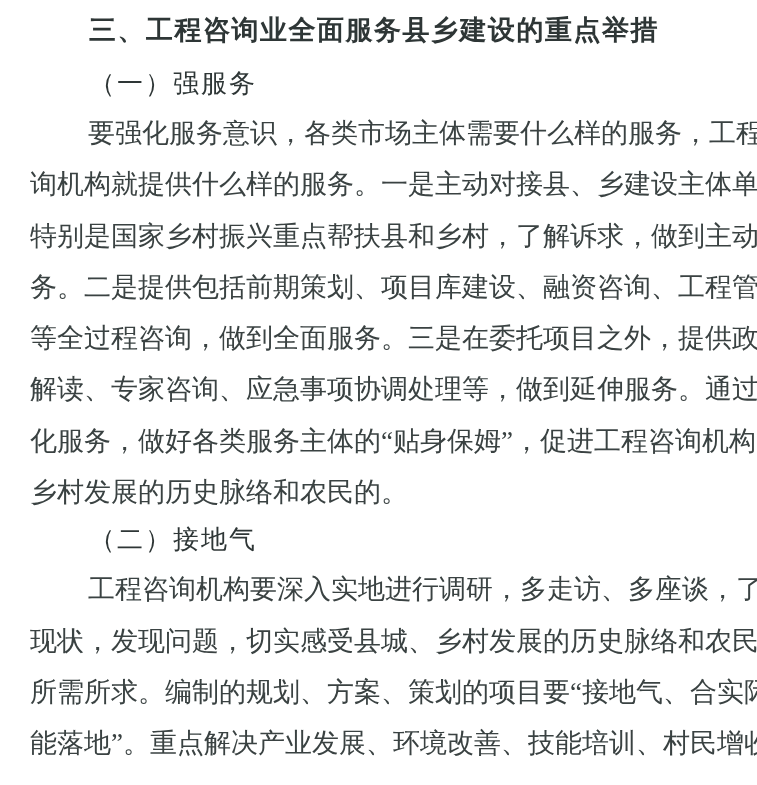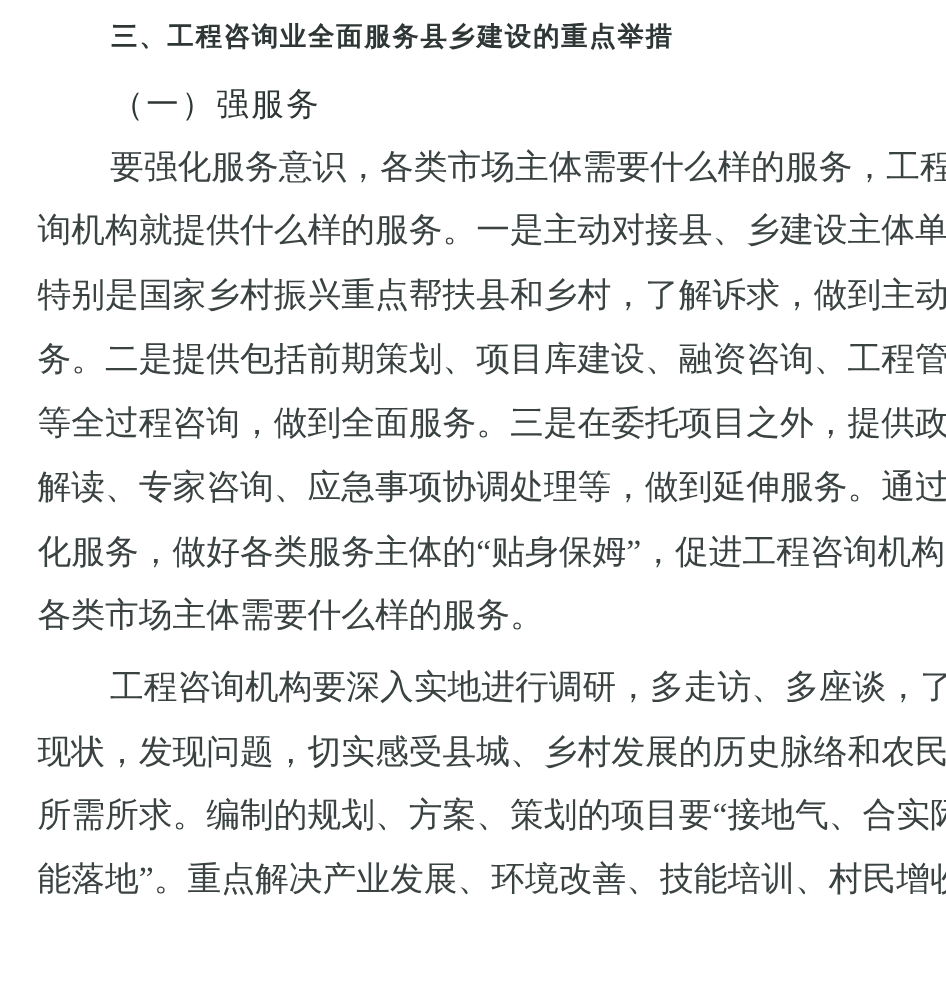--- a/index.html
+++ b/index.html
@@ -13,21 +13,21 @@
     height: 785px;
     background: #ffffff;
     overflow: hidden;
     box-sizing: border-box;
     padding: 12px 27px 0 30px;
     font-family: "Liberation Serif", "DejaVu Serif", serif;
     color: #3a4242;
   }
   .heading {
     margin-left: 59px;
-    font-size: 21px;
+    font-size: 27px;
     line-height: 36px;
     font-weight: 700;
     letter-spacing: 1.5px;
     color: #2e3636;
     font-family: "Liberation Sans", "DejaVu Sans", sans-serif;
   }
   .subheading {
     margin-left: 59px;
     margin-top: 18px;
     font-size: 26px;
@@ -71,23 +71,24 @@
   <div class="subheading">（一）强服务</div>
 
   <div class="paragraph">
     <div class="line indent">要强化服务意识，各类市场主体需要什么样的服务，工程咨</div>
     <div class="line">询机构就提供什么样的服务。一是主动对接县、乡建设主体单位，</div>
     <div class="line">特别是国家乡村振兴重点帮扶县和乡村，了解诉求，做到主动服</div>
     <div class="line">务。二是提供包括前期策划、项目库建设、融资咨询、工程管理</div>
     <div class="line">等全过程咨询，做到全面服务。三是在委托项目之外，提供政策</div>
     <div class="line">解读、专家咨询、应急事项协调处理等，做到延伸服务。通过强</div>
     <div class="line">化服务，做好各类服务主体的“贴身保姆”，促进工程咨询机构</div>
-    <div class="line last">各类市场主体需要什么样的服务。</div>
+    <div class="line last">乡村发展的历史脉络和农民的。</div>
   </div>
 
+  <div class="subheading sub2">（二）接地气</div>
 
   <div class="paragraph">
     <div class="line indent">工程咨询机构要深入实地进行调研，多走访、多座谈，了解</div>
     <div class="line">现状，发现问题，切实感受县城、乡村发展的历史脉络和农民的</div>
     <div class="line">所需所求。编制的规划、方案、策划的项目要“接地气、合实际、</div>
     <div class="line">能落地”。重点解决产业发展、环境改善、技能培训、村民增收</div>
   </div>
 
 </div>
 

